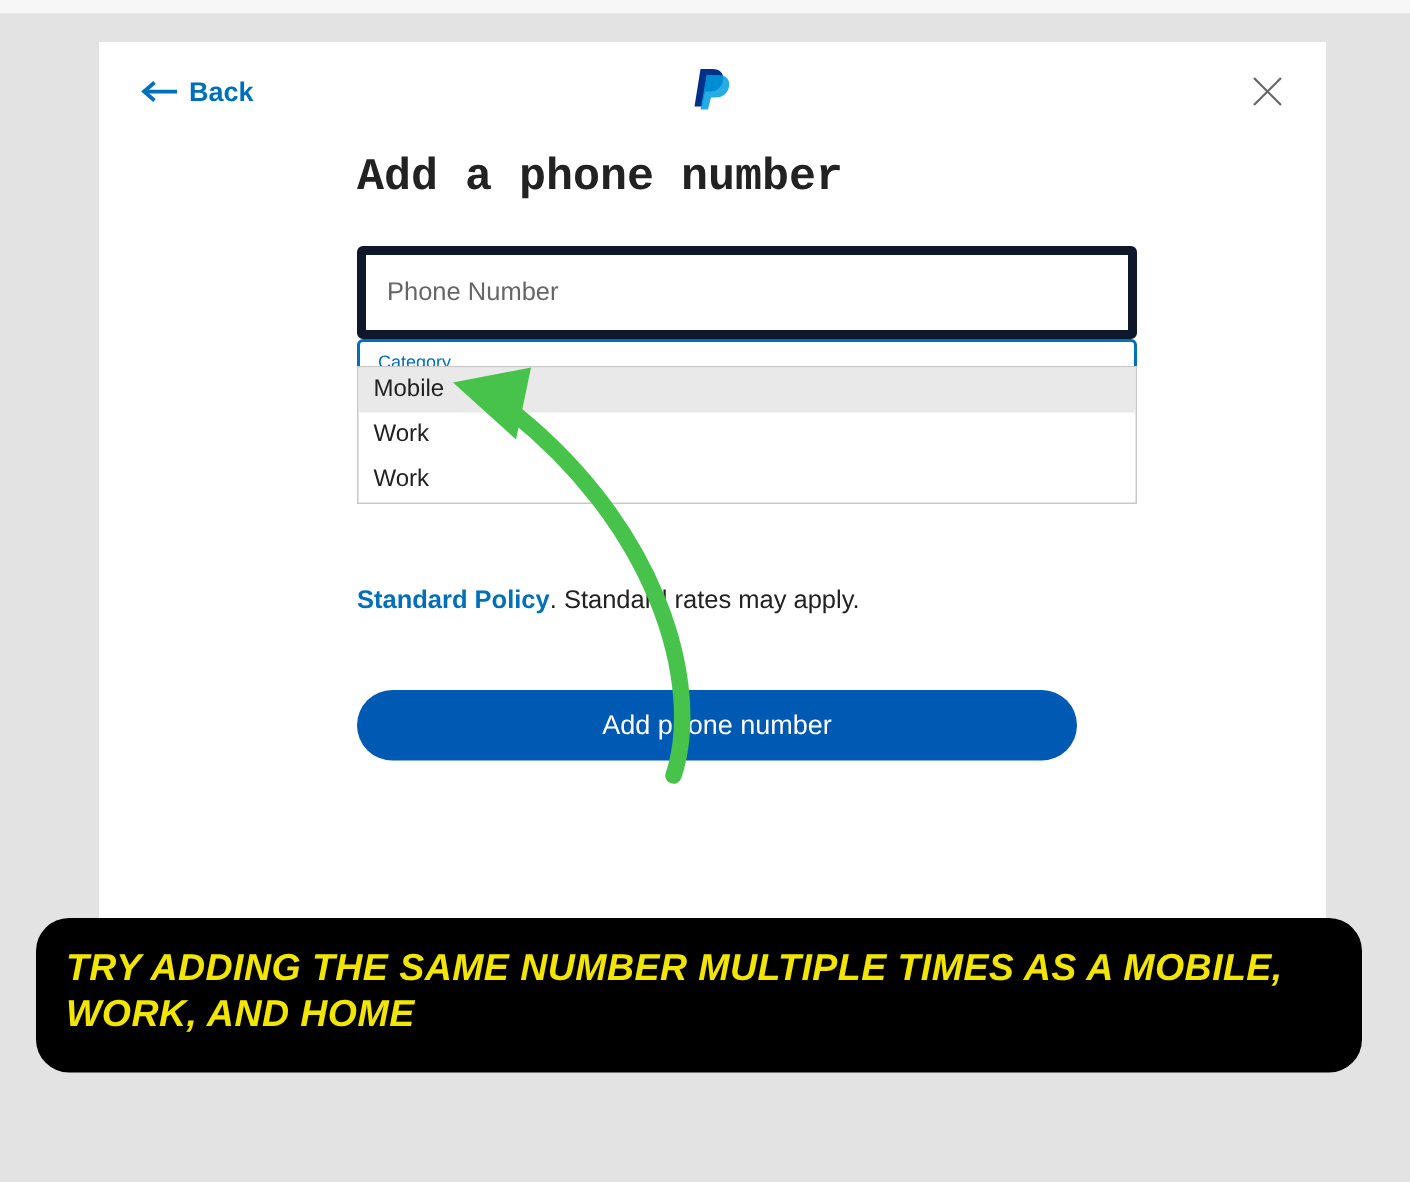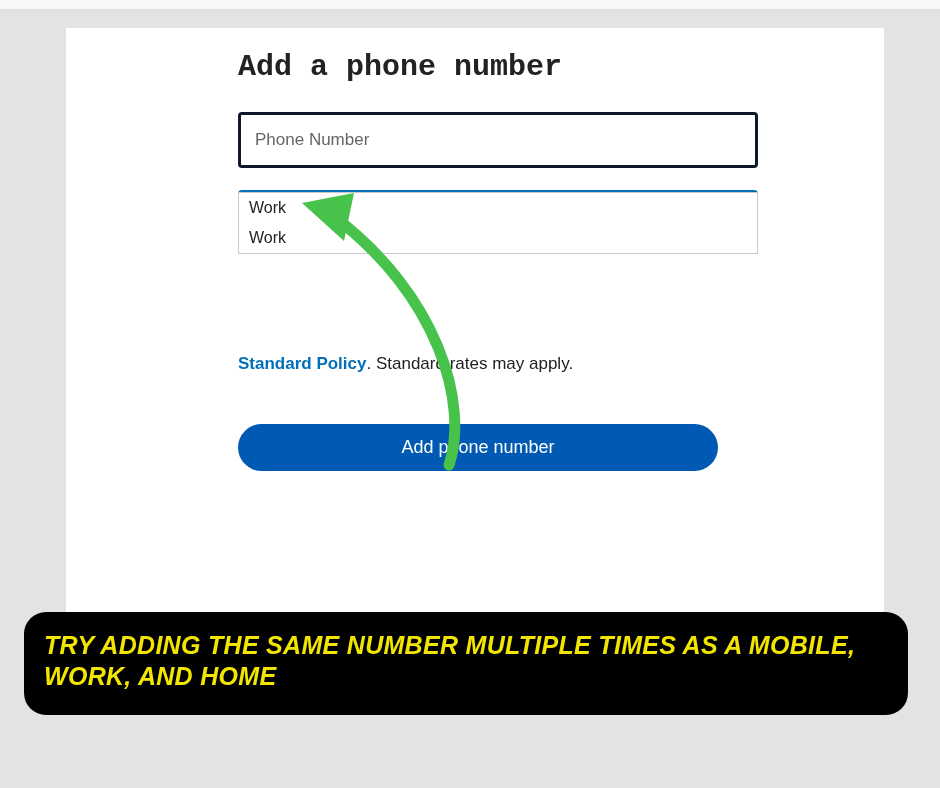--- a/index.html
+++ b/index.html
@@ -58,24 +58,23 @@
     position: relative;
   }
   .title {
     font-size: 30px;
     font-weight: 700;
     color: #222;
     margin-bottom: 28px;
     font-family: Liberation Mono, monospace;
   }
   .field-box {
-    border: 3px solid #0f172a;
+    border: 6px solid #0f172a;
     border-radius: 4px;
     padding: 15px 14px;
-    margin-bottom: 22px;
   }
   .field-placeholder {
     color: #666;
     font-size: 17px;
   }
   .select-box {
     border: 2px solid #0070ba;
     border-radius: 4px;
     padding: 6px 12px 8px 12px;
     position: relative;
@@ -156,39 +155,65 @@
     letter-spacing: 0.3px;
   }
 </style>
 </head>
 <body>
 
 <div class="browser-bar"></div>
 
 <div class="panel">
 
+  <div class="header-row">
+    <div class="back-btn">
+      <span class="back-arrow">
+        <svg width="26" height="14" viewBox="0 0 26 14">
+          <line x1="2" y1="7" x2="24" y2="7" stroke="#0070ba" stroke-width="2.5"></line>
+          <polyline points="9,1 2,7 9,13" fill="none" stroke="#0070ba" stroke-width="2.5"></polyline>
+        </svg>
+      </span>
+      <span>Back</span>
+    </div>
+
+    <div class="logo">
+      <svg width="26" height="30" viewBox="0 0 26 30">
+        <path d="M5 2 h8 c5 0 8 3 7 8 c-1 5 -5 7 -9 7 h-3 l-2 10 H1 Z" fill="#003087"></path>
+        <path d="M9 6 h8 c5 0 8 3 7 8 c-1 5 -5 7 -9 7 h-3 l-2 8 H5 Z" fill="#009cde" opacity="0.85"></path>
+      </svg>
+    </div>
+
+    <div class="close-btn">
+      <svg width="22" height="22" viewBox="0 0 22 22">
+        <line x1="2" y1="2" x2="20" y2="20" stroke="#666" stroke-width="1.5"></line>
+        <line x1="20" y1="2" x2="2" y2="20" stroke="#666" stroke-width="1.5"></line>
+      </svg>
+    </div>
+  </div>
 
   <div class="content">
     <h1 class="title">Add a phone number</h1>
 
     <div class="field-box">
       <span class="field-placeholder">Phone Number</span>
     </div>
 
     <div class="select-box">
       <div class="select-label">Category</div>
       <div class="select-value">Work</div>
       <span class="chevron">
         <svg width="18" height="10" viewBox="0 0 18 10">
           <polyline points="1,1 9,9 17,1" fill="none" stroke="#555" stroke-width="1.5"></polyline>
         </svg>
       </span>
     </div>
 
     <div class="dropdown">
+      <div class="dropdown-item highlight">Mobile</div>
       <div class="dropdown-item">Work</div>
       <div class="dropdown-item">Work</div>
     </div>
 
     <div class="policy-row">
       <span class="link">Standard Policy</span><span>. Standard rates may apply.</span>
     </div>
 
     <div class="cta">Add phone number</div>
 

